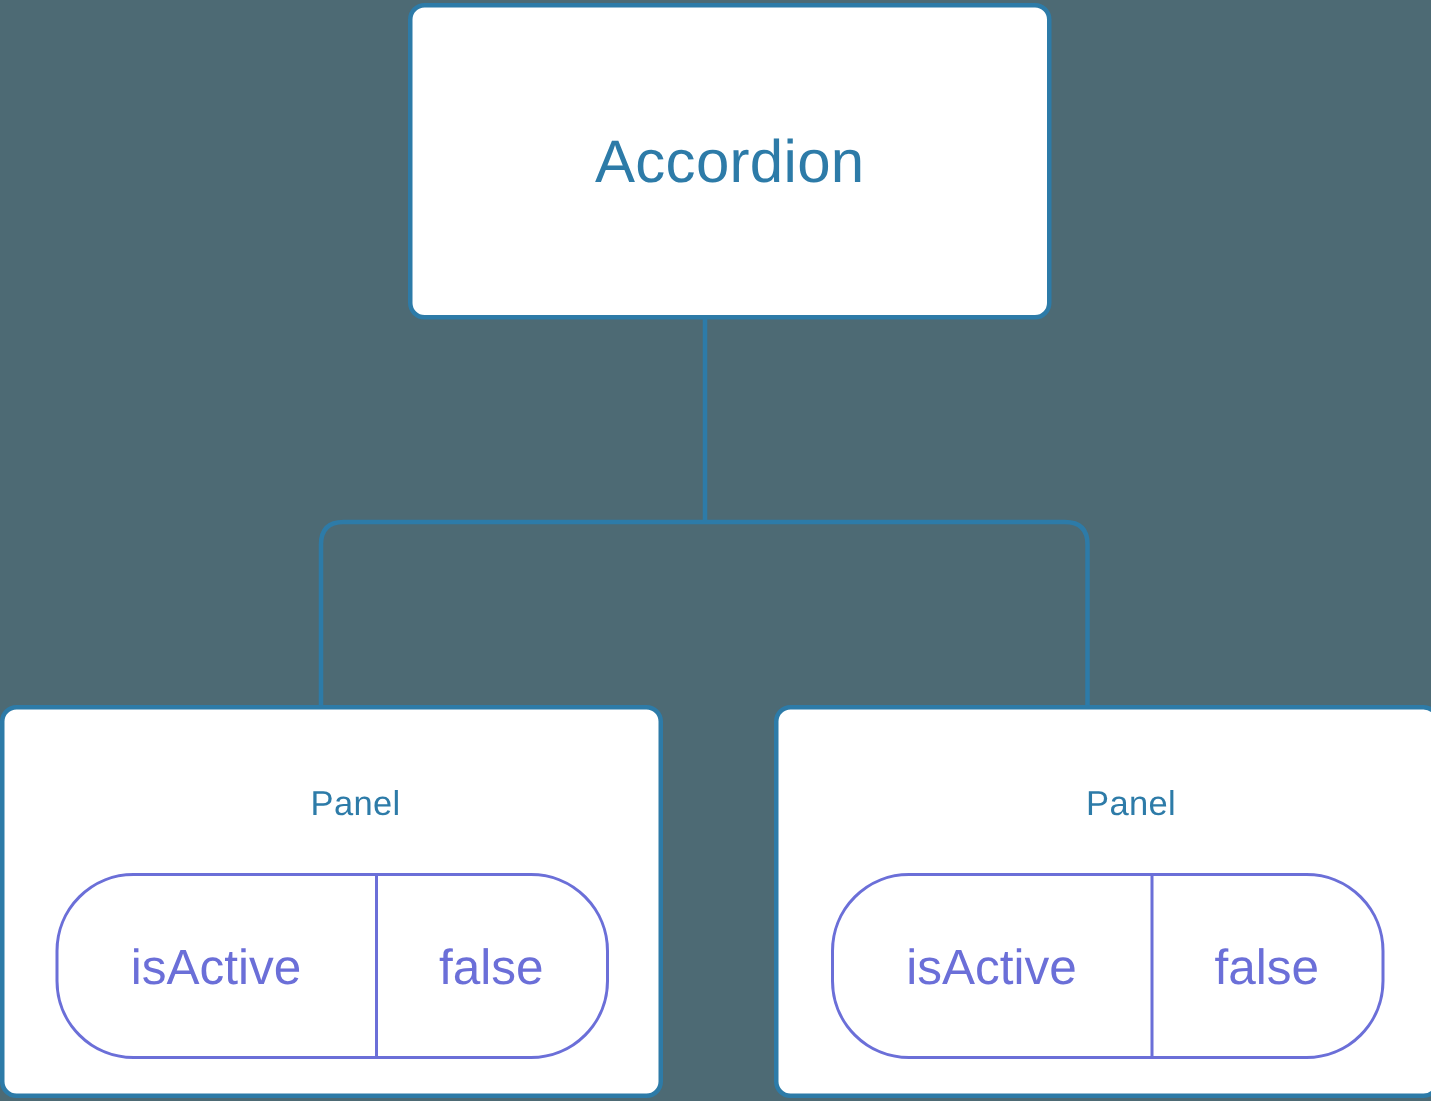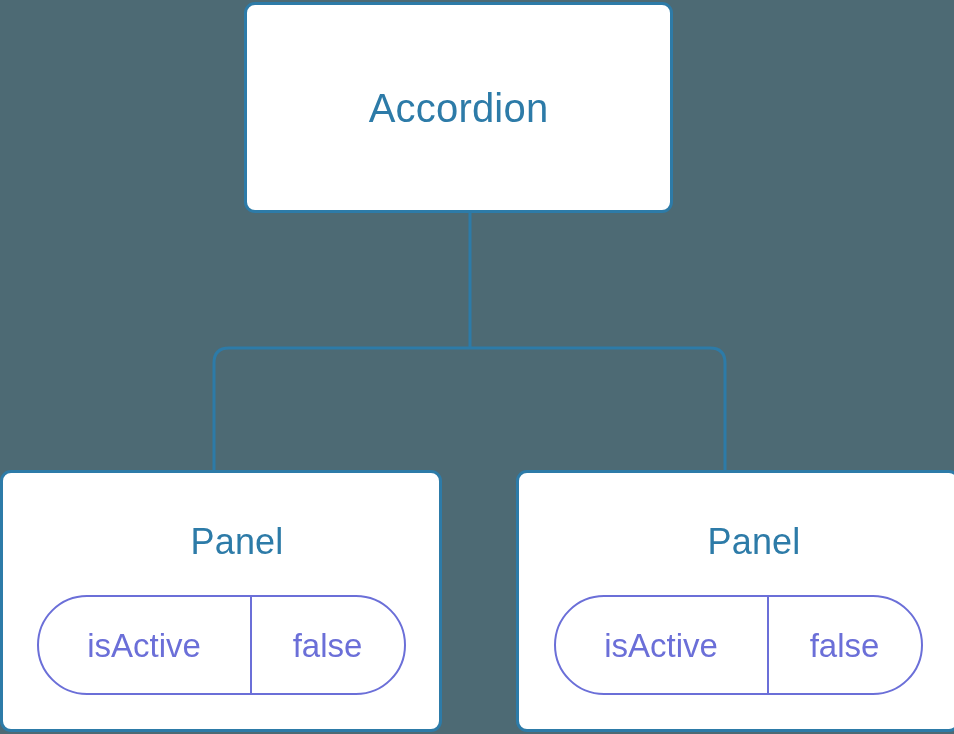--- a/index.html
+++ b/index.html
@@ -30,21 +30,21 @@
   
   .node {
     position: absolute;
     background: #ffffff;
     border: 3px solid #2d7ba8;
     border-radius: 11px;
     box-sizing: border-box;
     z-index: 2;
   }
   .node-root {
-    left: 244px;
+    left: 272px;
     top: 2px;
     width: 429px;
     height: 211px;
     display: flex;
     align-items: center;
     justify-content: center;
   }
   .node-title-root {
     color: #2d7ba8;
     font-size: 40px;
@@ -57,31 +57,31 @@
     height: 262px;
     display: flex;
     flex-direction: column;
     align-items: center;
   }
   .panel-left  { left: 0px;   top: 470px; }
   .panel-right { left: 516px; top: 470px; width: 444px; }
 
   .node-title-panel {
     color: #2d7ba8;
-    font-size: 36px;
+    font-size: 23px;
     line-height: 1;
     letter-spacing: 0.2px;
     margin-top: 51px;
     margin-left: 32px;
   }
 
   
   .pill {
     margin-top: 35px;
-    height: 100px;
+    height: 124px;
     display: flex;
     align-items: stretch;
     border: 2px solid #6b6fd8;
     border-radius: 52px;
     box-sizing: border-box;
     background: #ffffff;
   }
   .pill-key,
   .pill-val {
     display: flex;

